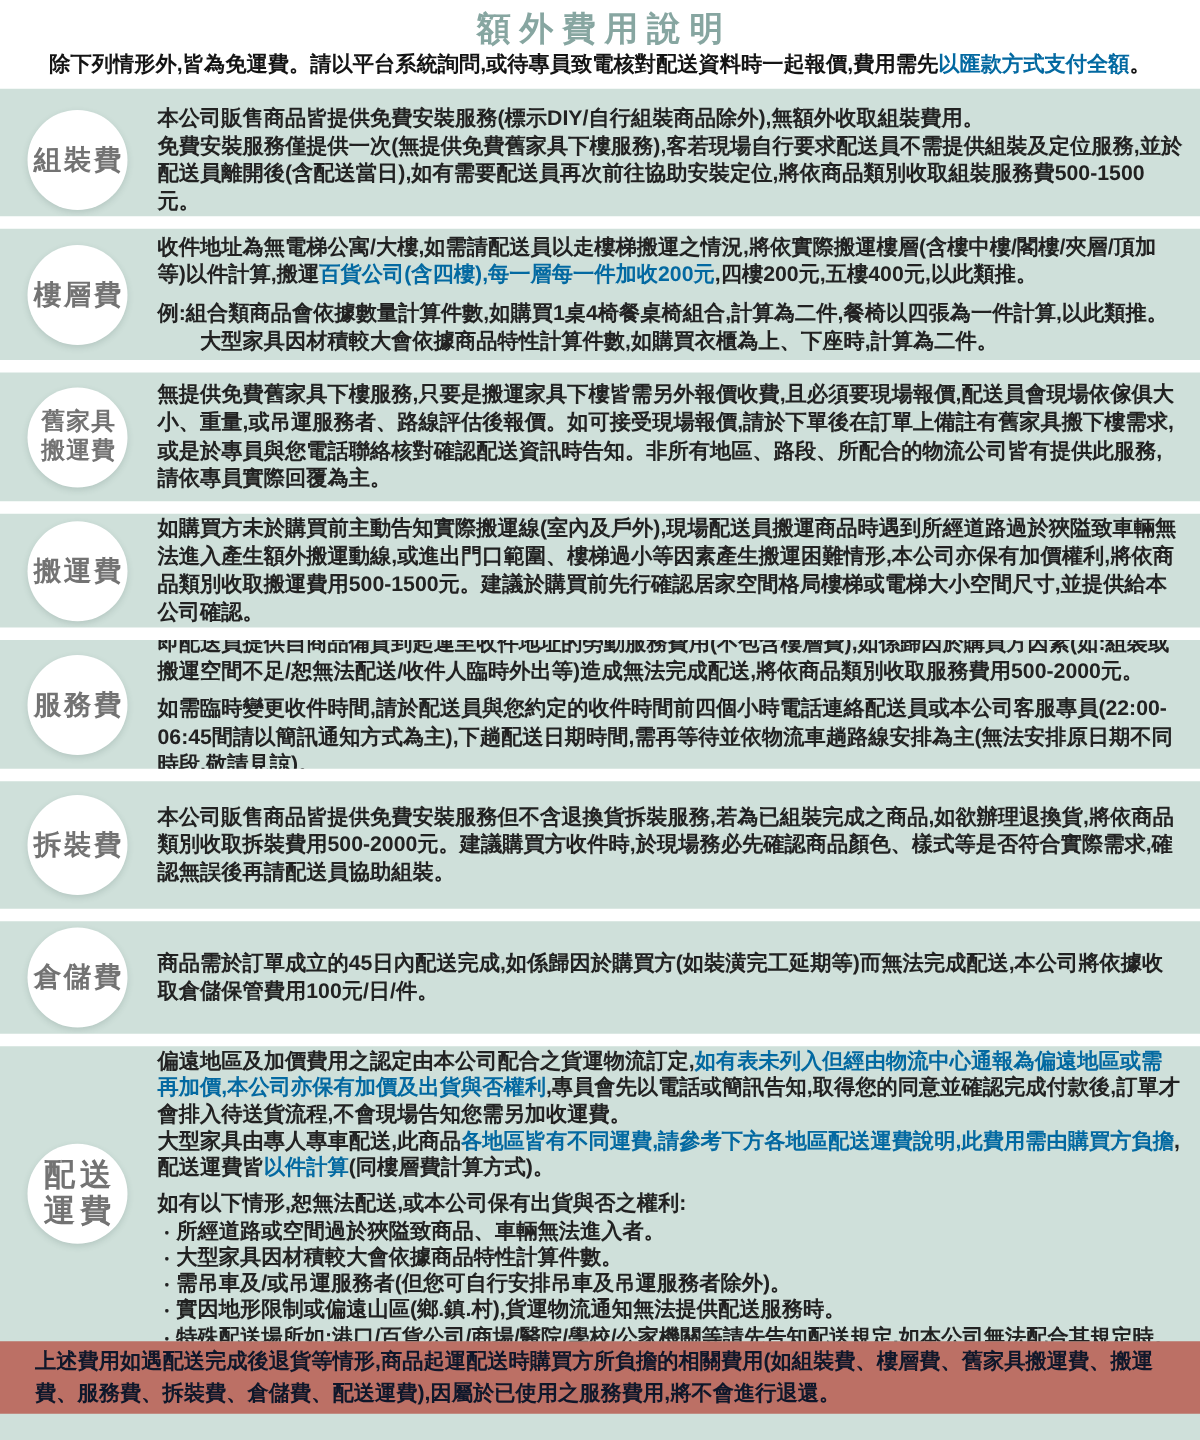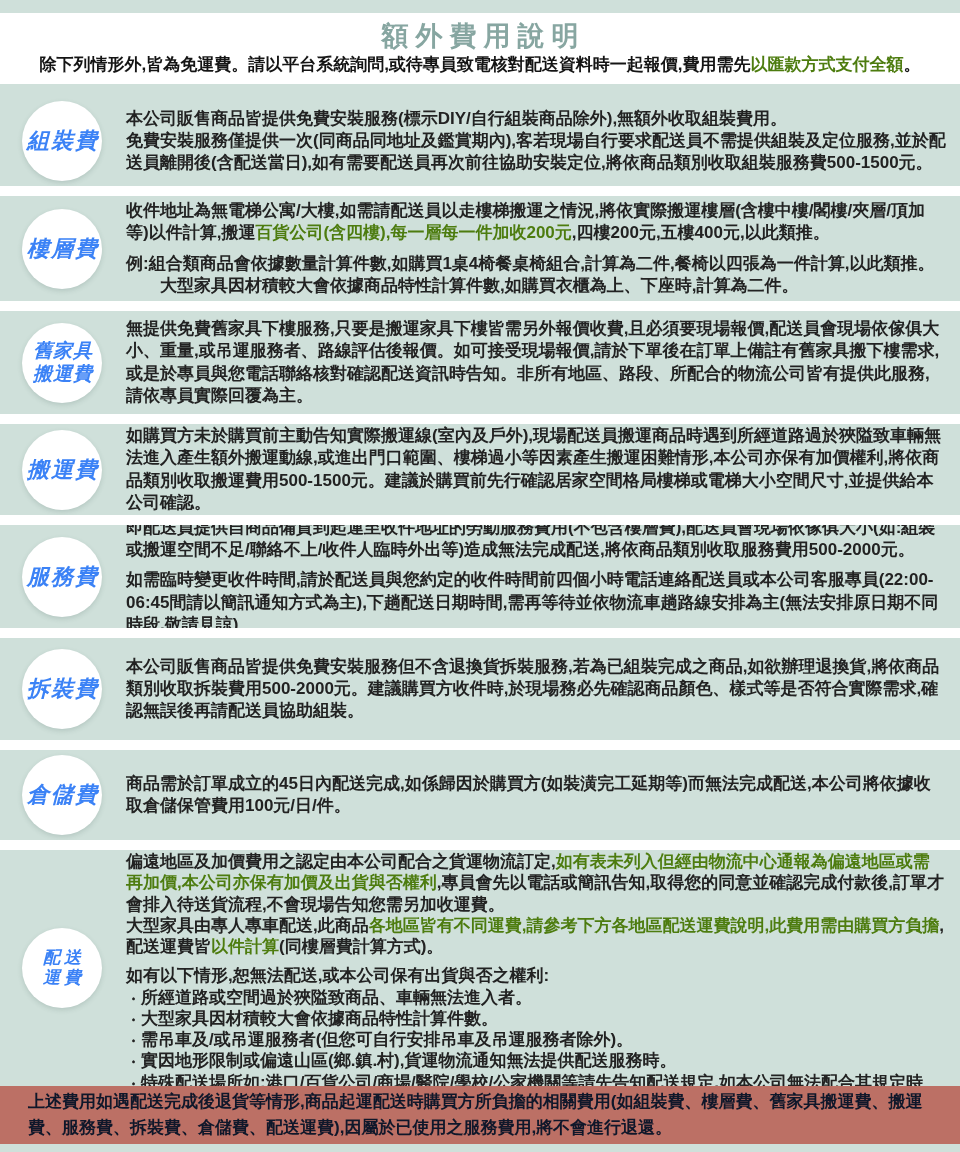--- a/index.html
+++ b/index.html
@@ -5,54 +5,54 @@
   html,body{margin:0;padding:0;}
   body{
     width:960px;height:1152px;overflow:hidden;
     background:#cfe0da;
     font-family:"Liberation Sans",sans-serif;
     font-weight:bold;
     -webkit-font-smoothing:antialiased;
   }
   
   .header{
-    margin-top:13px;height:71px;background:#ffffff;
+    height:71px;background:#ffffff;
     display:flex;flex-direction:column;align-items:center;justify-content:center;
   }
   .page-title{
     color:#87a6a1;font-size:27px;letter-spacing:7px;line-height:1.1;
     padding-left:7px; 
   }
   .subtitle{
     margin-top:3px;font-size:17px;color:#141414;line-height:1.2;
   }
-  .red{color:#4d7c0f;}
+  .red{color:#0369a1;}
   
   .sections{margin-top:12px;}
   .section{
     display:flex;align-items:center;box-sizing:content-box;overflow:hidden;
   }
   .section + .section{border-top:10px solid #ffffff;}
   .sec-assembly{height:90px}
   .sec-floor{height:105px}
   .sec-old-furniture{height:103px}
   .sec-moving{height:91px}
   .sec-service{height:103px}
   .sec-disassembly{height:102px}
   .sec-storage{height:90px}
   .sec-delivery{height:236px}
   .badge{
     width:80px;height:80px;border-radius:50%;background:#ffffff;
     margin-left:22px;flex-shrink:0;
     display:flex;flex-direction:column;align-items:center;justify-content:center;
-    color:#3b82f6;box-shadow:0 2px 5px rgba(60,90,85,0.18);font-style:italic;
+    color:#737373;box-shadow:0 2px 5px rgba(60,90,85,0.18);
   }
   .badge .line{font-size:22px;letter-spacing:2px;line-height:1.18;white-space:nowrap;padding-left:2px;}
   .sec-old-furniture .badge .line{font-size:19px;letter-spacing:1px;}
-  .sec-delivery .badge .line{font-size:17px;letter-spacing:4px;padding-left:4px;}
+  .sec-delivery .badge .line{font-size:25px;letter-spacing:4px;padding-left:4px;}
   .content{
     flex:1;margin-left:24px;padding-right:14px;
     font-size:17px;line-height:1.3;color:#222222;
   }
   .sec-delivery .content{line-height:1.25;}
   .para{margin:0;}
   .para.gap{margin-top:8px;}
   .para.indent{padding-left:34px;}
   .bullet{display:flex;}
   .bullet .dot{width:15px;flex-shrink:0;text-align:center;}
@@ -72,21 +72,21 @@
   <div class="subtitle"><span>除下列情形外,皆為免運費。請以平台系統詢問,或待專員致電核對配送資料時一起報價,費用需先</span><span class="red">以匯款方式支付全額</span><span>。</span></div>
 </div>
 
 <div class="sections" id="sections-root">
     <div class="section sec-assembly">
       <div class="badge">
         <div class="line">組裝費</div>
       </div>
       <div class="content">
         <div class="para"><span>本公司販售商品皆提供免費安裝服務(標示DIY/自行組裝商品除外),無額外收取組裝費用。</span></div>
-        <div class="para"><span>免費安裝服務僅提供一次(同商品同地址及鑑賞期內),客若現場自行要求配送員不需提供組裝及定位服務,並於配送員離開後(含配送當日),如有需要配送員再次前往協助安裝定位,將依商品類別收取組裝服務費500-1500元。</span></div>
+        <div class="para"><span>免費安裝服務僅提供一次(無提供免費舊家具下樓服務),客若現場自行要求配送員不需提供組裝及定位服務,並於配送員離開後(含配送當日),如有需要配送員再次前往協助安裝定位,將依商品類別收取組裝服務費500-1500元。</span></div>
       </div>
     </div>
     <div class="section sec-floor">
       <div class="badge">
         <div class="line">樓層費</div>
       </div>
       <div class="content">
         <div class="para"><span>收件地址為無電梯公寓/大樓,如需請配送員以走樓梯搬運之情況,將依實際搬運樓層(含樓中樓/閣樓/夾層/頂加等)以件計算,搬運</span><span class="red">百貨公司(含四樓),每一層每一件加收200元</span><span>,四樓200元,五樓400元,以此類推。</span></div>
         <div class="para gap"><span>例:組合類商品會依據數量計算件數,如購買1桌4椅餐桌椅組合,計算為二件,餐椅以四張為一件計算,以此類推。</span></div>
         <div class="para indent"><span>大型家具因材積較大會依據商品特性計算件數,如購買衣櫃為上、下座時,計算為二件。</span></div>
@@ -107,21 +107,21 @@
       </div>
       <div class="content">
         <div class="para"><span>如購買方未於購買前主動告知實際搬運線(室內及戶外),現場配送員搬運商品時遇到所經道路過於狹隘致車輛無法進入產生額外搬運動線,或進出門口範圍、樓梯過小等因素產生搬運困難情形,本公司亦保有加價權利,將依商品類別收取搬運費用500-1500元。建議於購買前先行確認居家空間格局樓梯或電梯大小空間尺寸,並提供給本公司確認。</span></div>
       </div>
     </div>
     <div class="section sec-service">
       <div class="badge">
         <div class="line">服務費</div>
       </div>
       <div class="content">
-        <div class="para"><span>即配送員提供自商品備貨到起運至收件地址的勞動服務費用(不包含樓層費),配送員會現場依傢俱大小(如:組裝或搬運空間不足/聯絡不上/收件人臨時外出等)造成無法完成配送,將依商品類別收取服務費用500-2000元。</span></div>
+        <div class="para"><span>即配送員提供自商品備貨到起運至收件地址的勞動服務費用(不包含樓層費),如係歸因於購買方因素(如:組裝或搬運空間不足/恕無法配送/收件人臨時外出等)造成無法完成配送,將依商品類別收取服務費用500-2000元。</span></div>
         <div class="para gap"><span>如需臨時變更收件時間,請於配送員與您約定的收件時間前四個小時電話連絡配送員或本公司客服專員(22:00-06:45間請以簡訊通知方式為主),下趟配送日期時間,需再等待並依物流車趟路線安排為主(無法安排原日期不同時段,敬請見諒)。</span></div>
       </div>
     </div>
     <div class="section sec-disassembly">
       <div class="badge">
         <div class="line">拆裝費</div>
       </div>
       <div class="content">
         <div class="para"><span>本公司販售商品皆提供免費安裝服務但不含退換貨拆裝服務,若為已組裝完成之商品,如欲辦理退換貨,將依商品類別收取拆裝費用500-2000元。建議購買方收件時,於現場務必先確認商品顏色、樣式等是否符合實際需求,確認無誤後再請配送員協助組裝。</span></div>
       </div>

